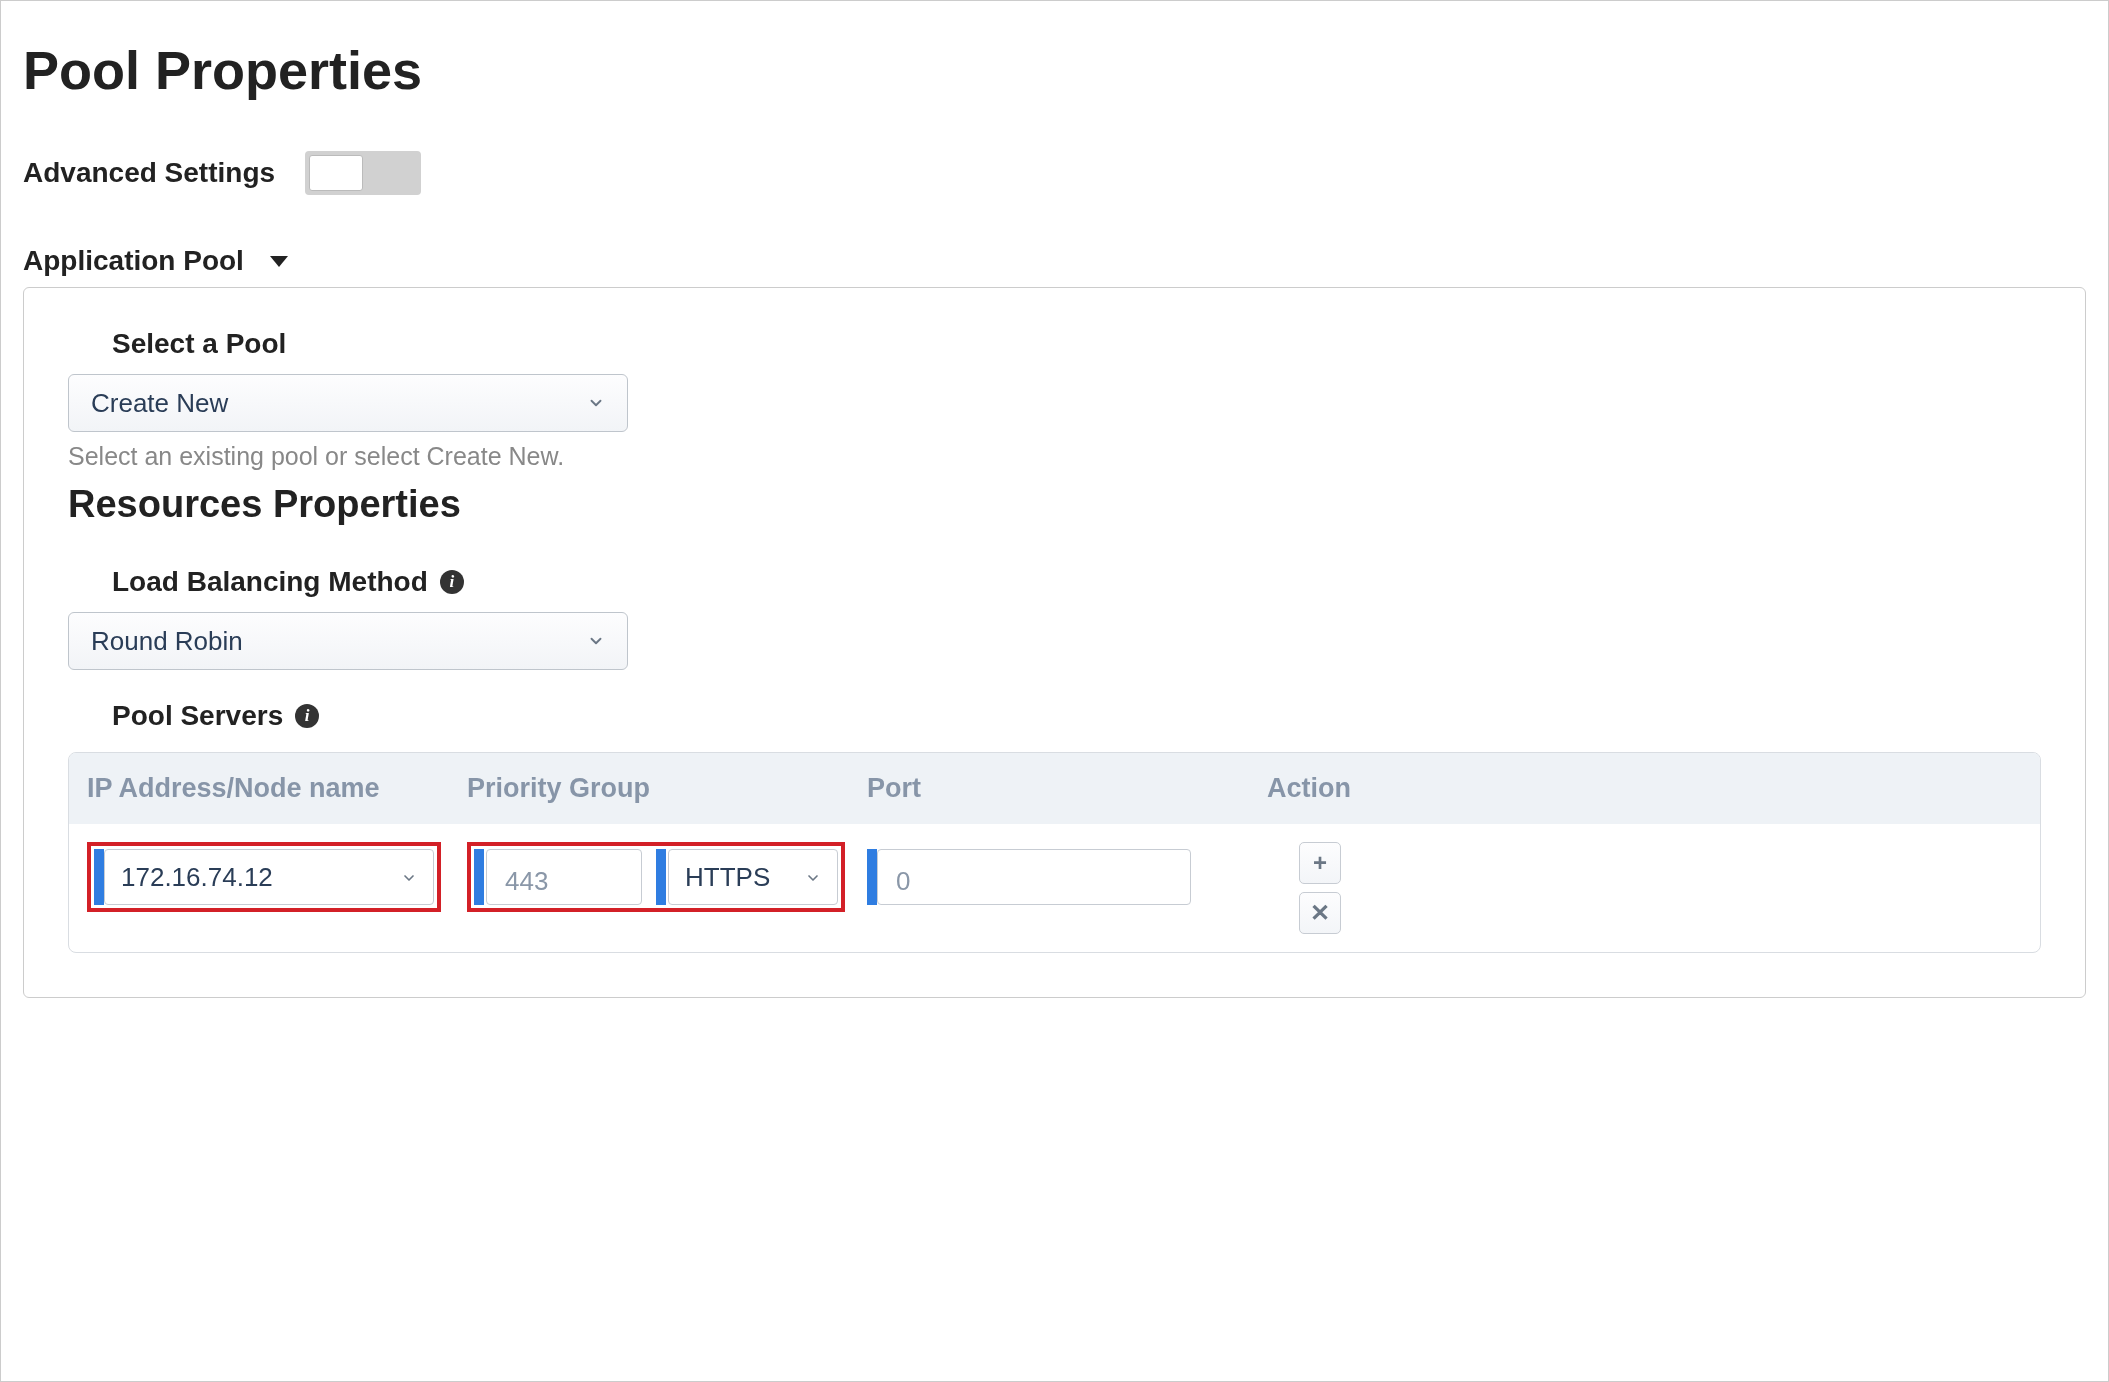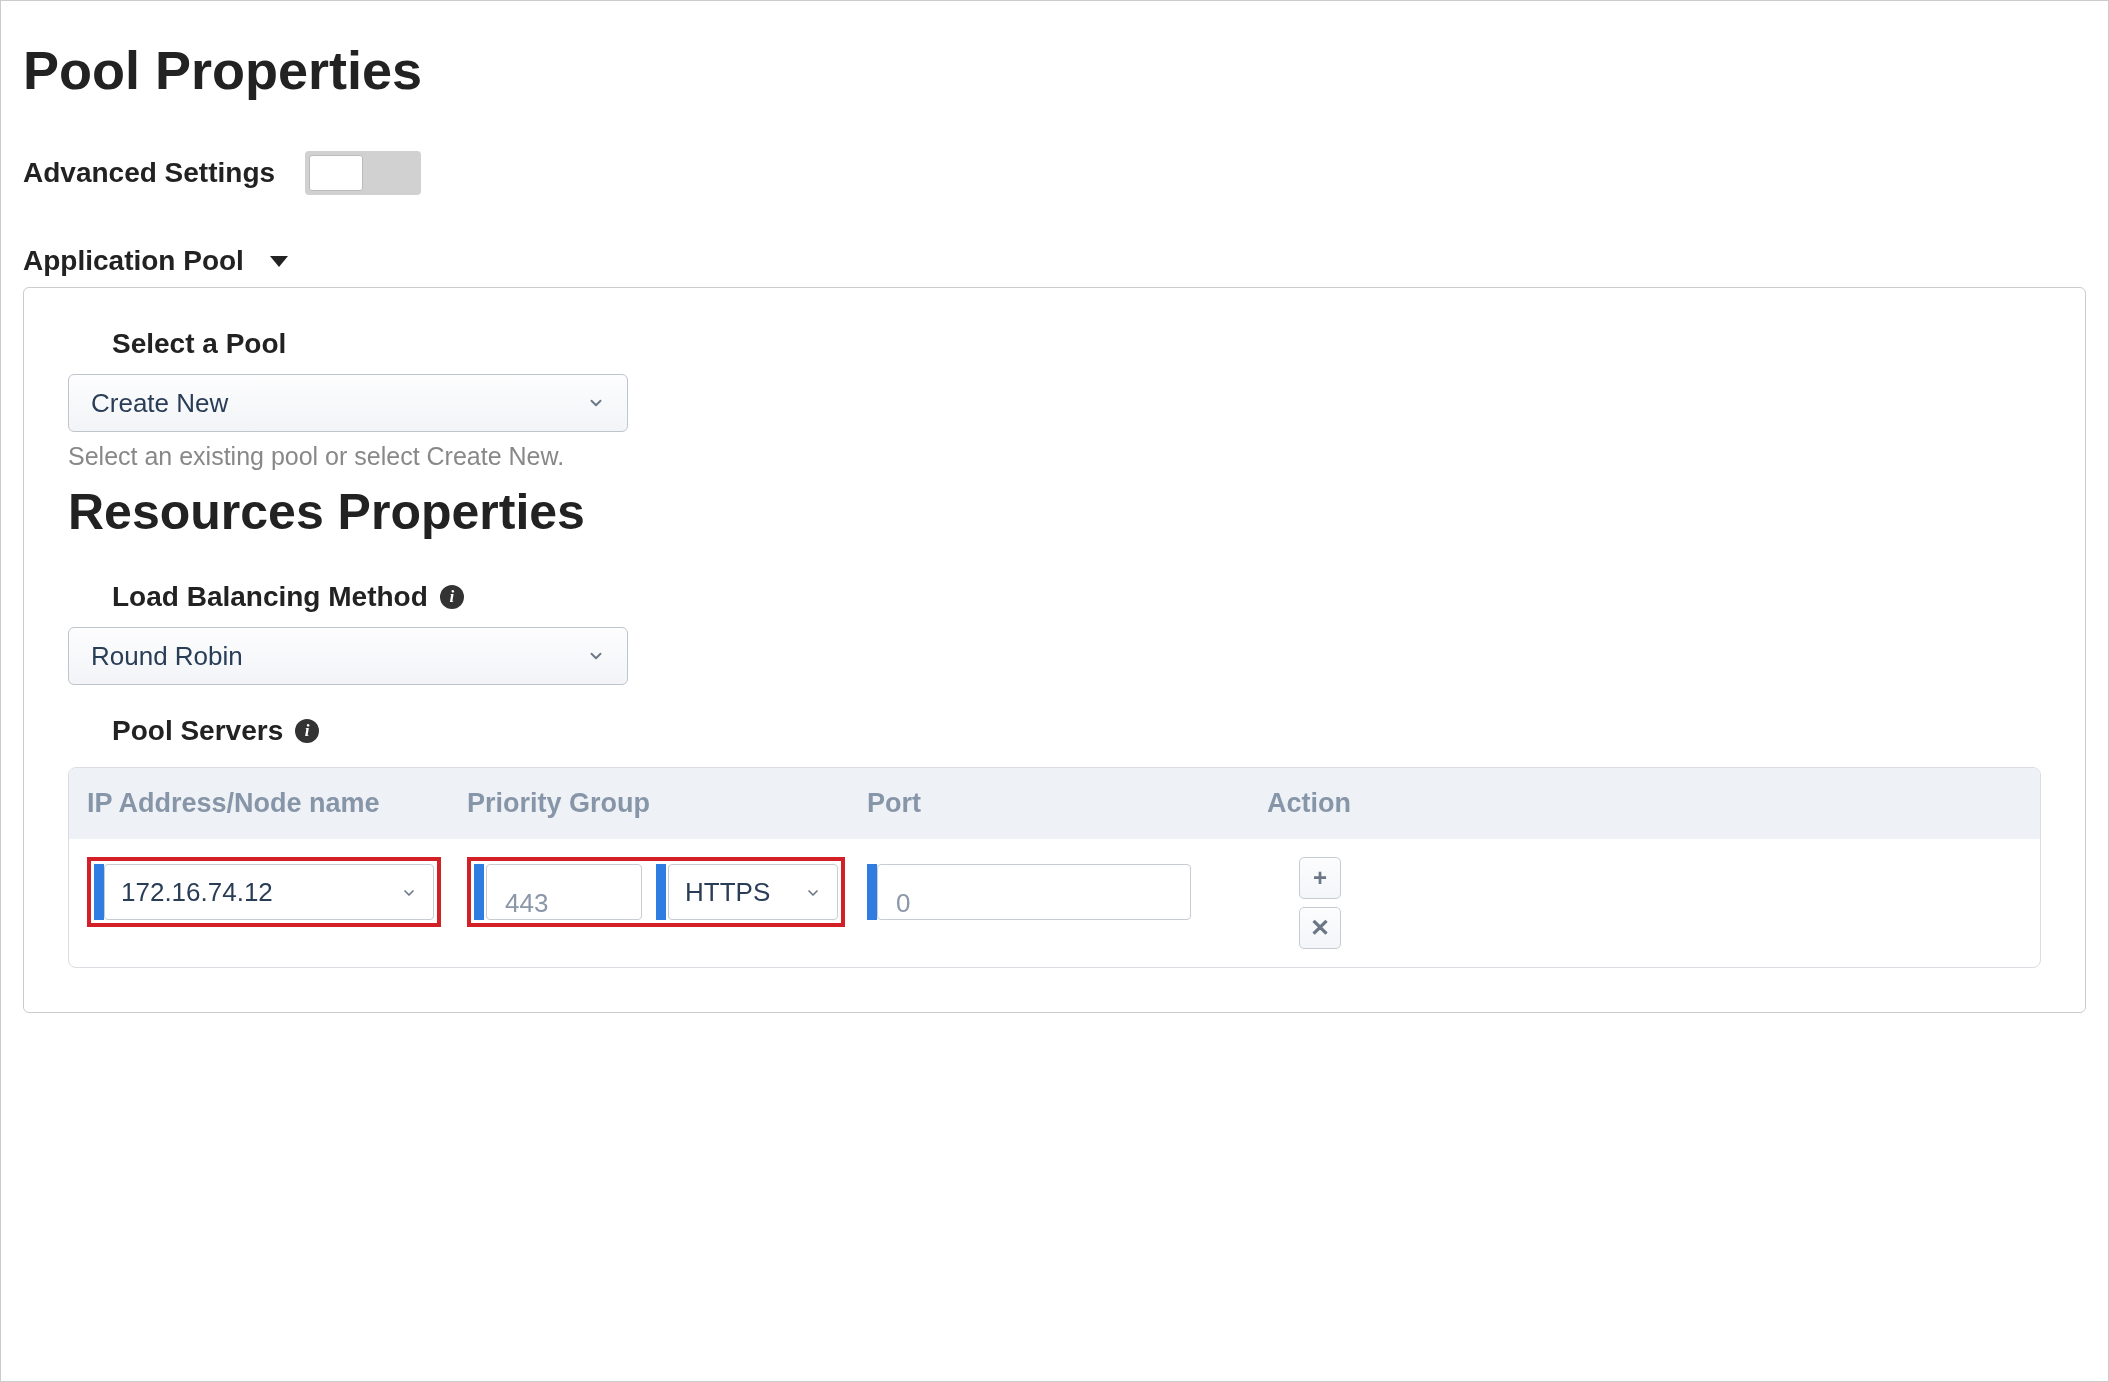--- a/index.html
+++ b/index.html
@@ -113,21 +113,21 @@
     width: 18px; height: 18px;
     display: inline-block;
   }
   .chevron-down-icon svg { display: block; }
   .helper-text {
     font-size: 25px;
     color: #888;
     margin-top: 10px;
   }
   h2.sub-title {
-    font-size: 50px;
+    font-size: 38px;
     font-weight: 700;
     margin: 12px 0 40px 0;
   }
   .space { height: 30px; }
   .table-card {
     border: 1px solid #d9dde2;
     border-radius: 8px;
     overflow: hidden;
     margin-top: 20px;
   }
@@ -173,22 +173,22 @@
     display: flex;
     align-items: center;
     gap: 2px;
   }
   .input-like {
     height: 56px;
     border: 1px solid #c7ccd3;
     border-radius: 4px;
     background: #fff;
     display: flex;
-    align-items: flex-end;
-    padding: 0 18px;
+    align-items: flex-start;
+    padding: 16px 18px;
     font-size: 26px;
     color: #2a3d57;
   }
   .input-placeholder { color: #8a97a8; }
   .dropdown-like {
     height: 56px;
     border: 1px solid #c7ccd3;
     border-radius: 4px;
     background: #fff;
     display: flex;

